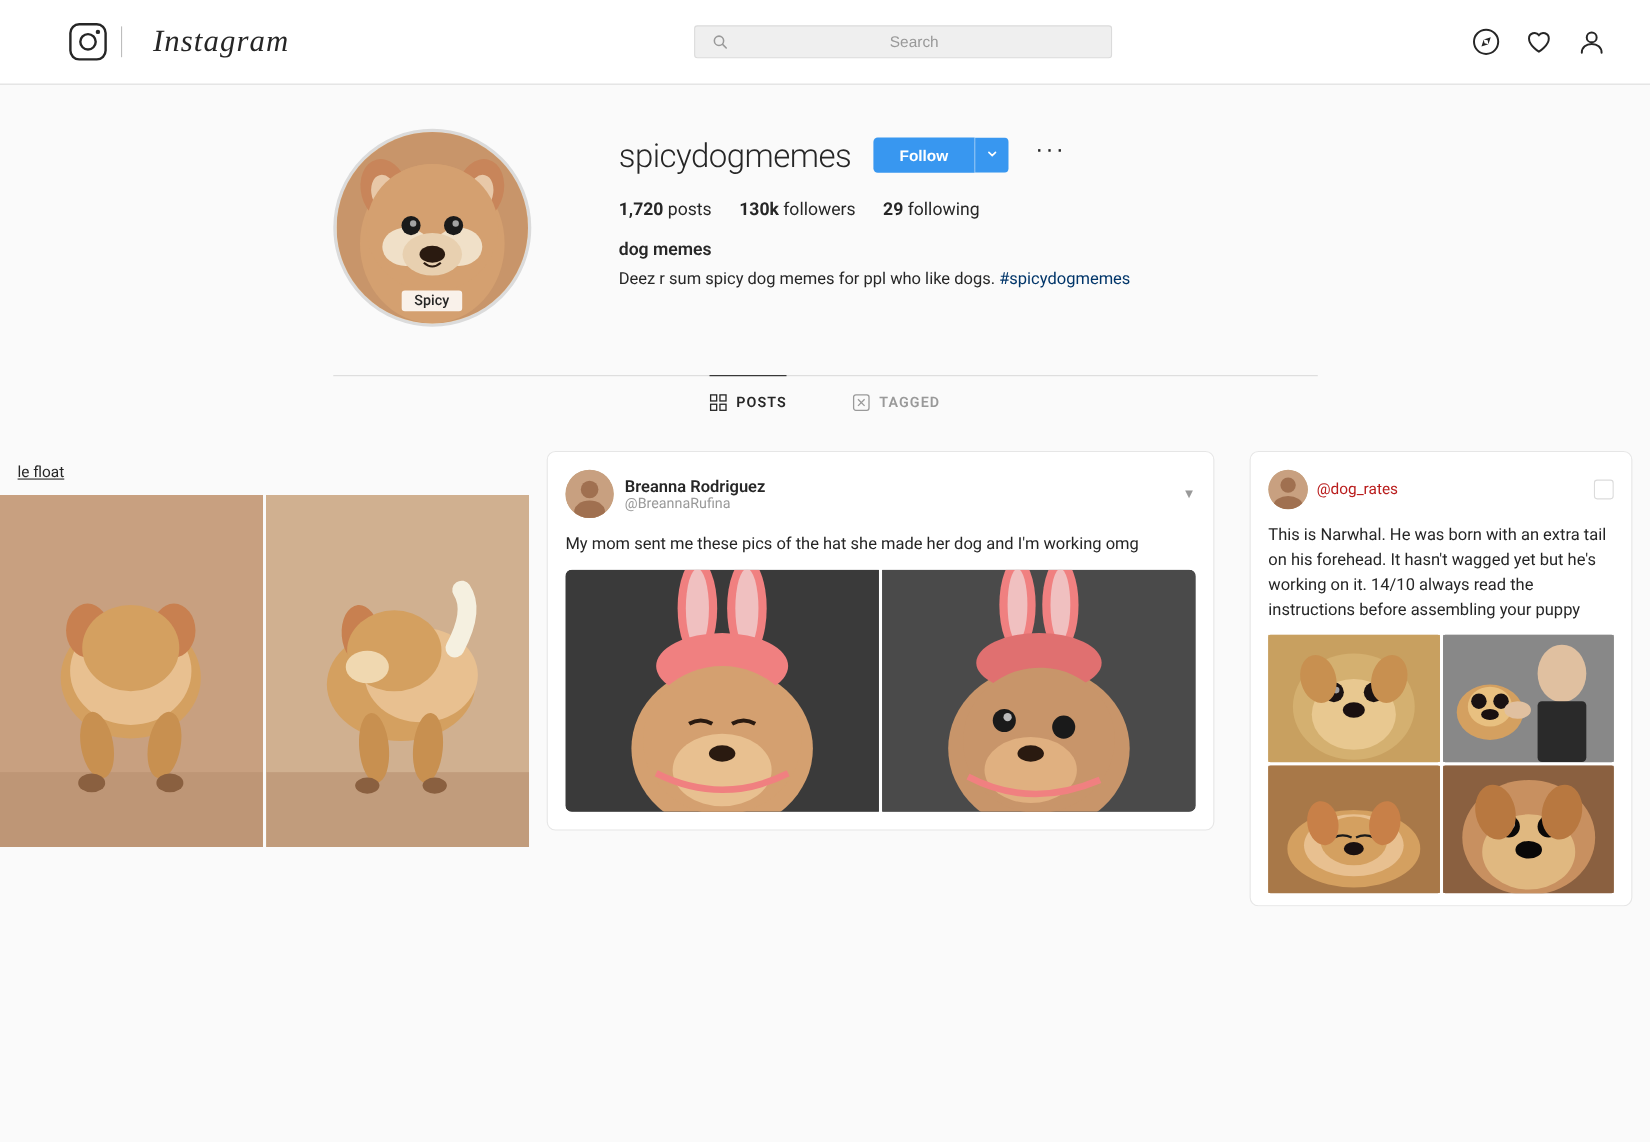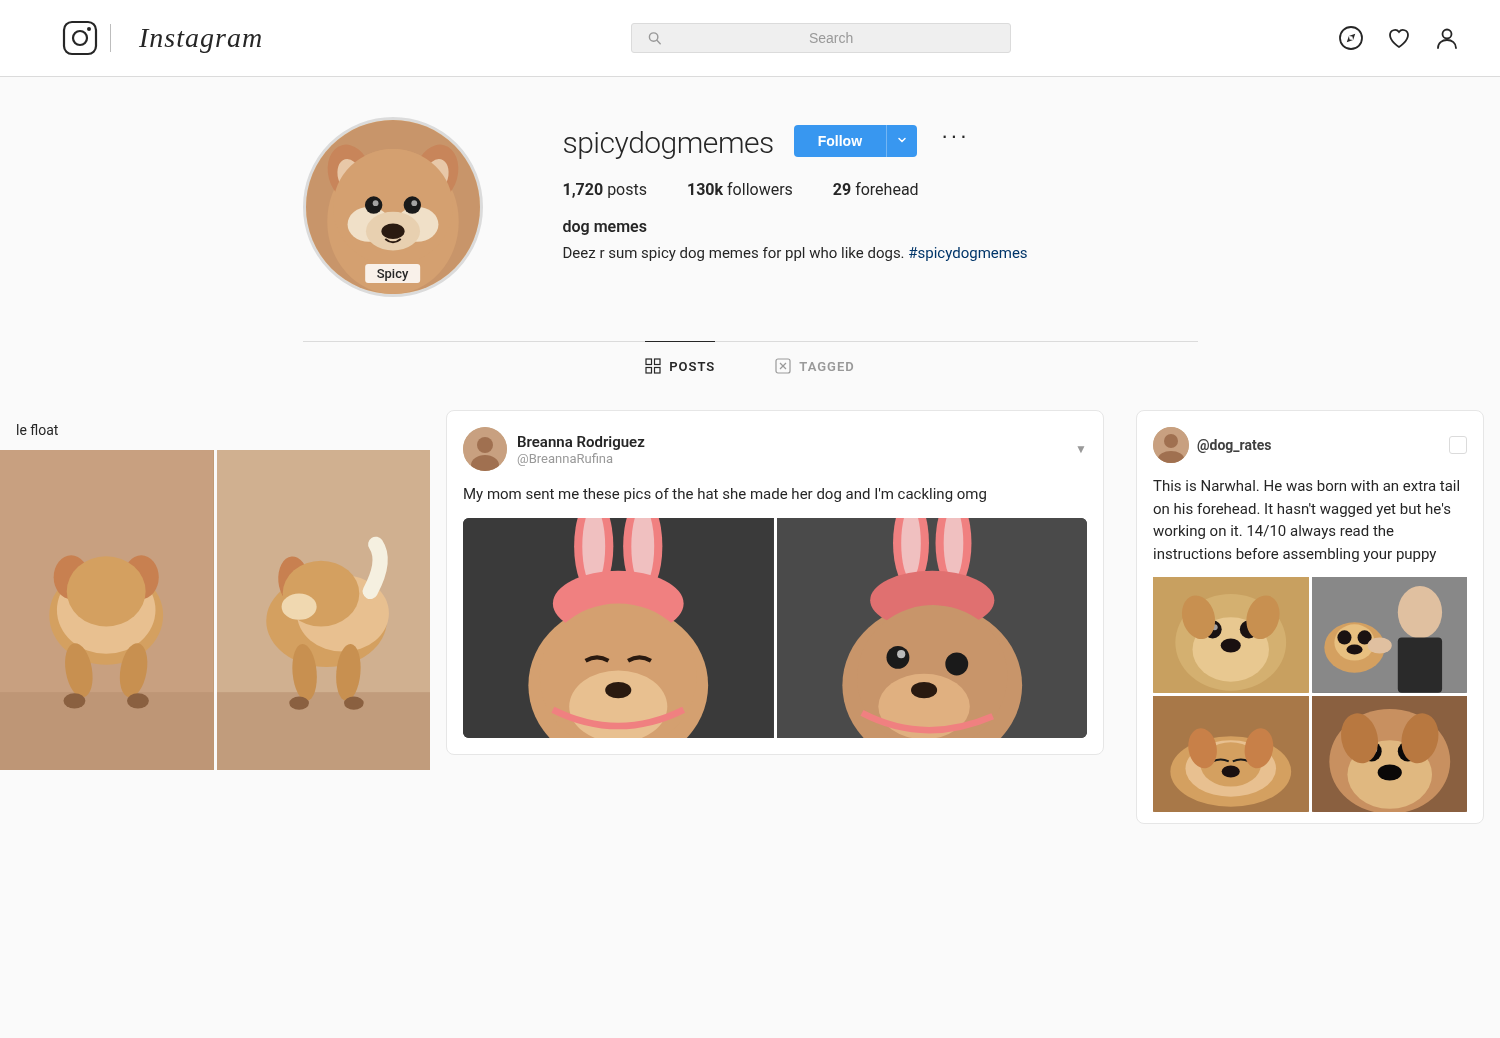--- a/index.html
+++ b/index.html
@@ -161,21 +161,21 @@
       border: none;
       font-size: 22px;
       cursor: pointer;
       color: #262626;
       letter-spacing: 2px;
       line-height: 1;
       padding: 0 4px;
     }
     .profile-stats {
       display: flex;
-      gap: 40px;
+      gap: 25px;
       margin-bottom: 18px;
     }
     .stat-item {
       font-size: 16px;
       color: #262626;
     }
     .stat-count {
       font-weight: 700;
     }
     .profile-name {
@@ -222,23 +222,24 @@
 
     
     .posts-area {
       display: flex;
       gap: 0;
       overflow: hidden;
     }
 
     
     .left-panel {
-      width: 430px;
+      width: 481px;
       flex-shrink: 0;
       overflow: hidden;
+      text-decoration: underline;
     }
     .left-panel-title {
       font-size: 14px;
       color: #262626;
       padding: 12px 16px;
     }
     .left-images {
       display: flex;
       height: 320px;
     }
@@ -334,22 +335,22 @@
     .right-avatar {
       width: 36px;
       height: 36px;
       border-radius: 50%;
       background: #c8a882;
       overflow: hidden;
       flex-shrink: 0;
     }
     .right-handle {
       font-size: 14px;
-      color: #404040;
-      font-weight: 700;
+      color: #b91c1c;
+      font-weight: 400;
     }
     .right-checkbox {
       margin-left: auto;
       width: 18px;
       height: 18px;
       border: 1px solid #dbdbdb;
       border-radius: 3px;
     }
     .right-text {
       font-size: 15px;
@@ -465,21 +466,21 @@
         <div class="stat-item">
           <span class="stat-count">1,720</span>
           <span>posts</span>
         </div>
         <div class="stat-item">
           <span class="stat-count">130k</span>
           <span>followers</span>
         </div>
         <div class="stat-item">
           <span class="stat-count">29</span>
-          <span>forehead</span>
+          <span>following</span>
         </div>
       </div>
 
       <div class="profile-name">dog memes</div>
       <div class="profile-bio">
         <span>Deez r sum spicy dog memes for ppl who like dogs.</span>
         <a href="#" style="color:#003569; text-decoration:none;">#spicydogmemes</a>
       </div>
     </div>
 
@@ -568,21 +569,21 @@
             <circle cx="22" cy="18" r="8" fill="#a07050"></circle>
             <ellipse cx="22" cy="38" rx="14" ry="10" fill="#a07050"></ellipse>
           </svg>
         </div>
         <div class="tweet-user-info">
           <div class="tweet-name">Breanna Rodriguez</div>
           <div class="tweet-handle">@BreannaRufina</div>
         </div>
         <span class="tweet-chevron">▼</span>
       </div>
-      <div class="tweet-text">My mom sent me these pics of the hat she made her dog and I'm cackling omg</div>
+      <div class="tweet-text">My mom sent me these pics of the hat she made her dog and I'm working omg</div>
       <div class="tweet-images">
         <div class="tweet-img tweet-img-1">
           <svg viewBox="0 0 190 220" width="100%" height="100%" preserveAspectRatio="xMidYMid slice">
             <rect width="190" height="220" fill="#3a3a3a"></rect>
 
             <ellipse cx="95" cy="145" rx="55" ry="50" fill="#d4a070"></ellipse>
 
             <ellipse cx="80" cy="60" rx="12" ry="30" fill="#f08080"></ellipse>
             <ellipse cx="110" cy="60" rx="12" ry="30" fill="#f08080"></ellipse>
             <ellipse cx="80" cy="60" rx="7" ry="24" fill="#f0c0c0"></ellipse>

